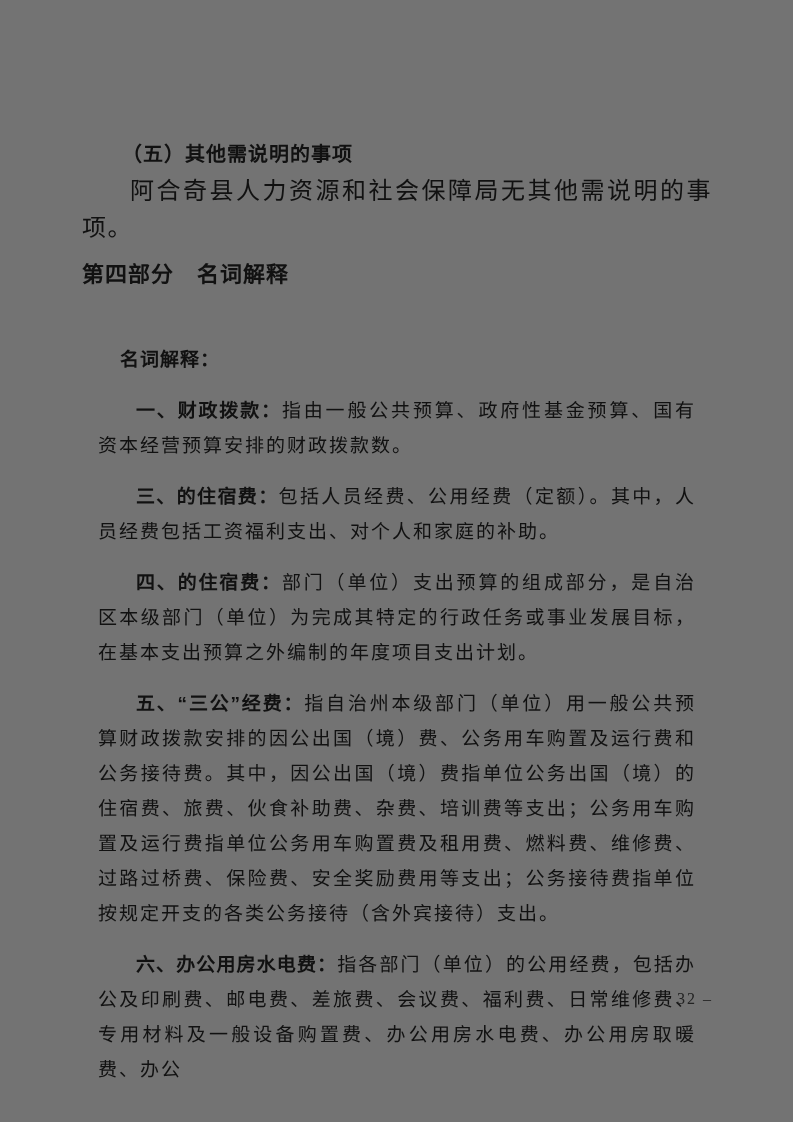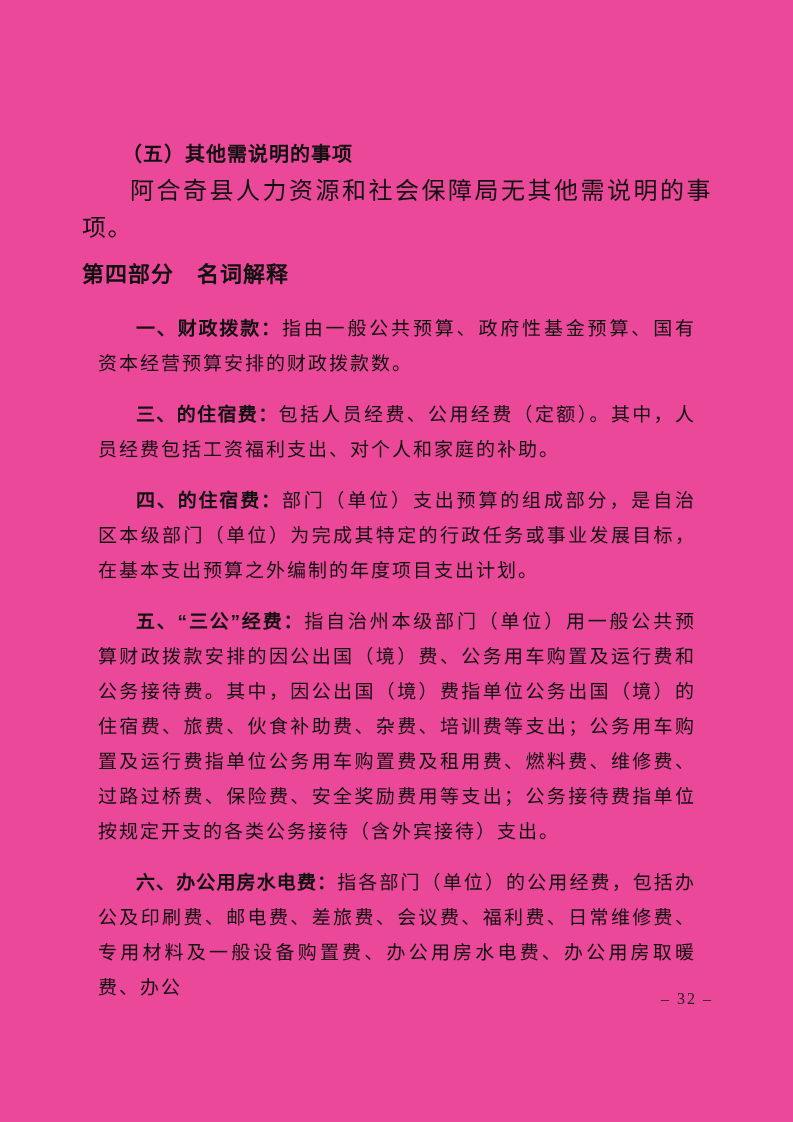--- a/index.html
+++ b/index.html
@@ -5,21 +5,21 @@
   html, body {
     margin: 0;
     padding: 0;
     background: #e8e8e8;
   }
   .page {
     position: relative;
     width: 793px;
     height: 1122px;
     margin: 0 auto;
-    background: #ec4899;
+    background: #737373;
     overflow: hidden;
     color: #111111;
     font-family: "Liberation Serif", serif;
   }
   .content {
     position: absolute;
     left: 82px;
     top: 136px;
     width: 630px;
   }
@@ -92,20 +92,21 @@
 
 <div class="page">
   <div class="content">
 
     <h2 class="section-heading">（五）其他需说明的事项</h2>
 
     <p class="intro-line">阿合奇县人力资源和社会保障局无其他需说明的事项。</p>
 
     <h1 class="part-title">第四部分　名词解释</h1>
 
+    <p class="glossary-label">名词解释：</p>
 
     <p class="term">
       <span class="lead">一、财政拨款：</span><span class="body-text">指由一般公共预算、政府性基金预算、国有资本经营预算安排的财政拨款数。</span>
     </p>
 
 
     <p class="term">
       <span class="lead">三、的住宿费：</span><span class="body-text">包括人员经费、公用经费（定额）。其中，人员经费包括工资福利支出、对个人和家庭的补助。</span>
     </p>
 

